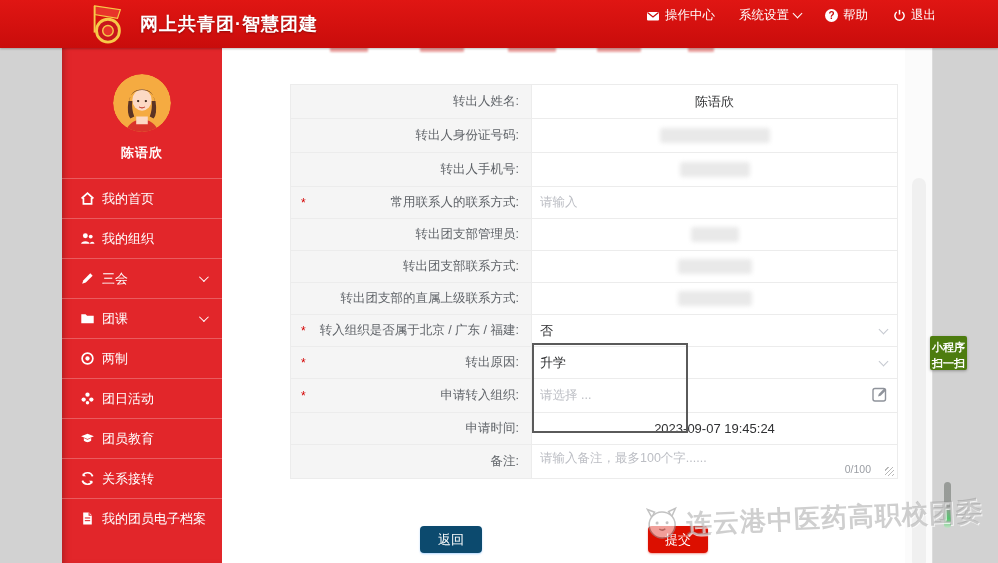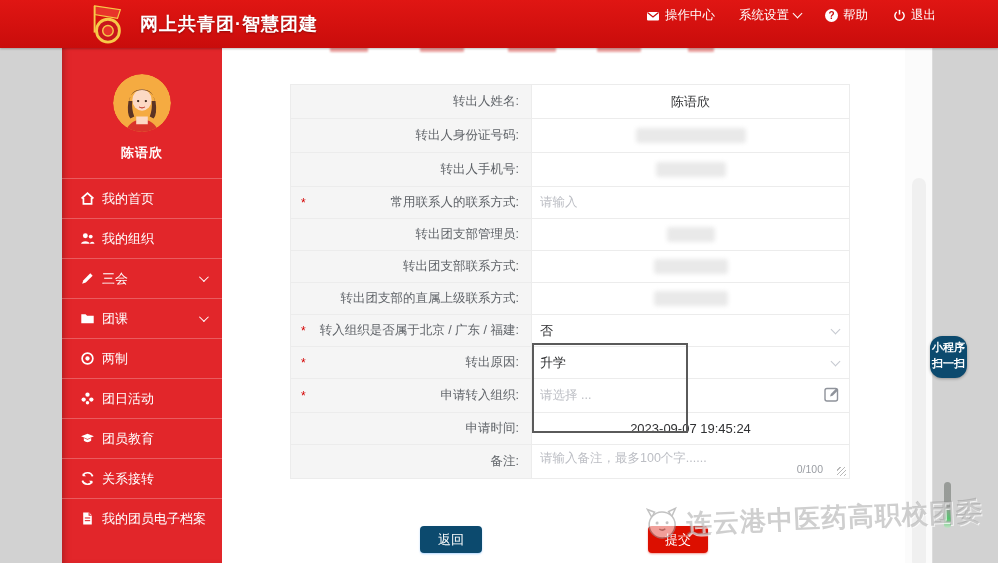--- a/index.html
+++ b/index.html
@@ -43,21 +43,21 @@
   .smenu .sico { width:15px; height:15px; margin-right:7px; flex:0 0 auto; }
   .smenu .schev { position:absolute; right:16px; width:7px; height:7px;
     border-right:1.6px solid #fff; border-bottom:1.6px solid #fff; transform:rotate(45deg) translateY(-2px); }
 
   
   .content { position:absolute; left:222px; top:48px; width:683px; height:515px; background:#fff; }
   .sliver { position:absolute; top:-4px; height:8px; background:#d9534f; opacity:.55;
     filter:blur(1px); border-radius:1px; }
 
   
-  .formcard { position:absolute; left:68px; top:36px; width:560px;
+  .formcard { position:absolute; left:68px; top:36px; width:608px;
     border:1px solid #ececec; border-bottom:none; background:#fff; }
   .frow { display:flex; height:32px; border-bottom:1px solid #ececec; }
   .frow.tall { height:34px; }
   .flabel { width:240px; background:#f5f5f5; display:flex; align-items:center; justify-content:flex-end;
     padding-right:12px; font-size:12.5px; color:#5f6368; position:relative; white-space:nowrap; }
   .flabel .star { position:absolute; left:10px; color:#d40000; font-size:12px; display:none; }
   .frow.req .flabel .star { display:block; }
   .fvalue { flex:1; position:relative; display:flex; align-items:center; background:#fff;
     border-left:1px solid #ececec; font-size:13px; color:#303133; padding:0 8px; }
   .fvalue.center { justify-content:center; }
@@ -78,23 +78,23 @@
   .annotation-box { position:absolute; left:310px; top:295px; width:156px; height:90px;
     border:2px solid #5a5a5a; background:transparent; z-index:5; }
 
   
   .btn { position:absolute; top:478px; height:27px; border:none; border-radius:4px;
     color:#fff; font-size:13px; cursor:pointer; font-family:inherit; }
   .btn-back { left:198px; width:62px; background:#0c4a6e; box-shadow:0 1px 2px rgba(64,158,255,.4); }
   .btn-submit { left:426px; width:60px; background:#dc0f00; box-shadow:0 1px 2px rgba(220,15,0,.4); }
 
   
-  .mini-badge { position:absolute; left:930px; top:336px; width:37px; height:42px; background:#0c4a6e;
+  .mini-badge { position:absolute; left:930px; top:336px; width:37px; height:34px; background:#4d7c0f;
     color:#fff; font-size:11px; font-weight:bold; line-height:1.45; text-align:center;
-    border-radius:12px; padding-top:4px; z-index:40; cursor:pointer; box-shadow:0 1px 3px rgba(0,0,0,.3); }
+    border-radius:2px; padding-top:4px; z-index:40; cursor:pointer; box-shadow:0 1px 3px rgba(0,0,0,.3); }
   .artifact-pill { position:absolute; left:944px; top:482px; width:7px; height:46px; border-radius:4px;
     background:linear-gradient(#8e928e 0 55%, #3fc45c 80%, #bfe3c4); opacity:.85; z-index:41; }
 
   
   .watermark { position:absolute; left:642px; top:492px; width:356px; height:52px; z-index:50;
     transform:rotate(-2.5deg); pointer-events:none; display:flex; align-items:center; gap:4px; }
   .wm-logo { width:40px; height:40px; opacity:.6; flex:0 0 auto; }
   .wm-text { font-size:26px; font-weight:bold; letter-spacing:1px; white-space:nowrap;
     color:rgba(140,140,140,.42); text-shadow:1px 1px 0 rgba(255,255,255,.75); }
 </style>

